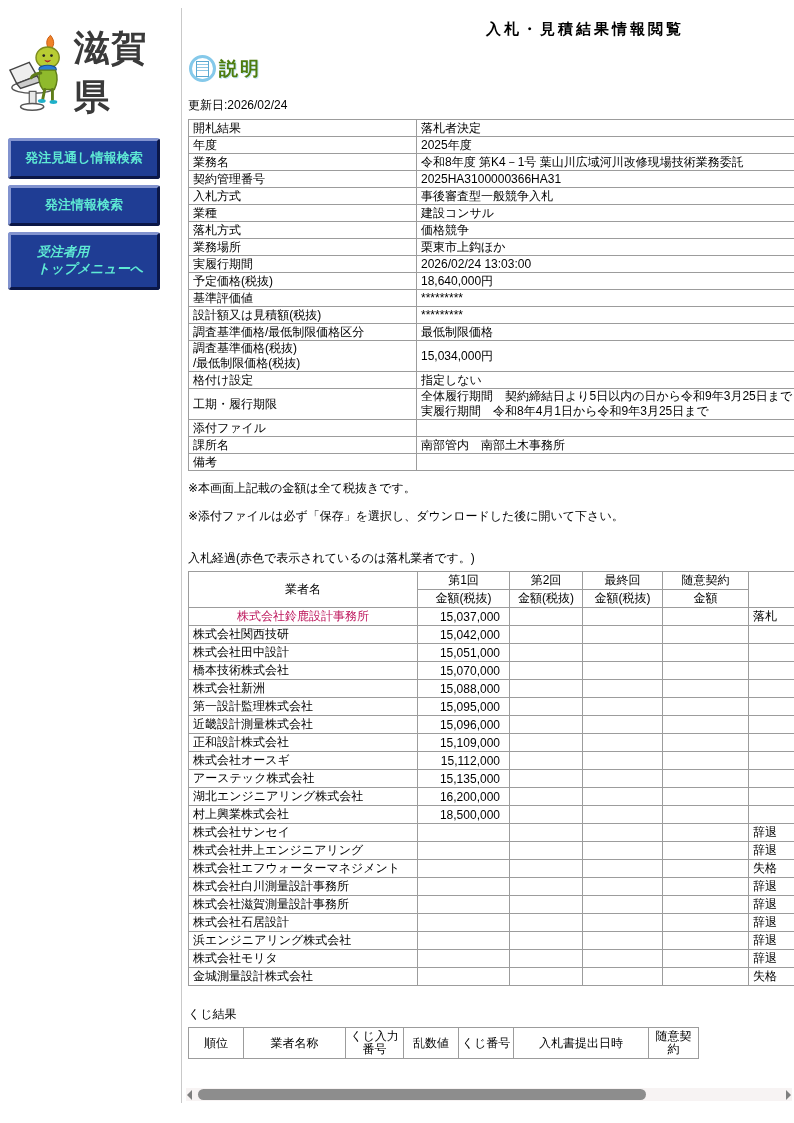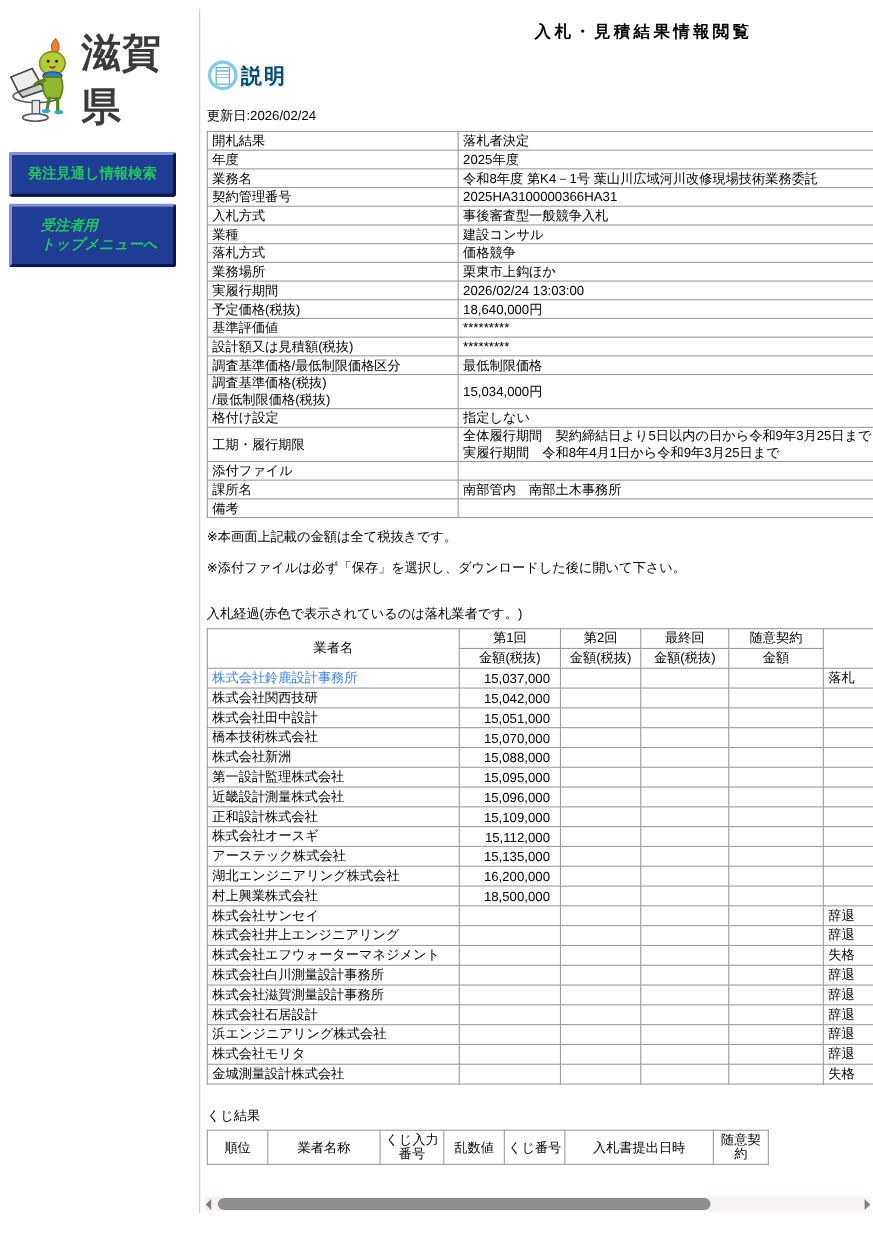--- a/index.html
+++ b/index.html
@@ -9,54 +9,54 @@
     background:#ffffff;color:#000;
     font-family:"Liberation Sans","DejaVu Sans",sans-serif;
   }
   
   .sidebar{position:absolute;left:0;top:0;width:181px;}
   .logo{display:flex;align-items:center;margin:24px 0 0 8px;}
   .logo-text{font-size:36px;color:#3a3a3a;font-weight:600;letter-spacing:1px;margin-left:2px;}
   .nav{margin-top:16px;padding-left:8px;}
   .nav-btn{
     width:152px;box-sizing:border-box;margin-bottom:6px;cursor:pointer;
-    background:#1f3d94;color:#22c55e;font-weight:bold;font-size:13px;line-height:1.3;
+    background:#1f3d94;color:#5eead4;font-weight:bold;font-size:13px;line-height:1.3;
     text-align:center;padding:9px 2px;border-radius:3px;
     border-top:3px solid #8293cf;border-left:3px solid #8293cf;
     border-right:3px solid #0b1747;border-bottom:3px solid #0b1747;
   }
   .nav-btn.two-line{text-align:left;padding-left:26px;font-style:italic;}
   .divider{position:absolute;left:181px;top:8px;width:1px;height:1095px;background:#c9c9c9;}
   
   .main{position:absolute;left:185px;top:0;width:609px;height:1085px;overflow:hidden;}
   .inner{width:820px;}
   .page-title{width:800px;text-align:center;font-size:15px;font-weight:bold;letter-spacing:3px;margin-top:20px;}
   .explain{display:inline-flex;align-items:center;margin:16px 0 0 4px;cursor:pointer;}
   .explain-icon{width:27px;height:27px;border-radius:50%;border:3px solid #85c9ea;background:#fff;
     box-sizing:border-box;display:flex;align-items:center;justify-content:center;}
   .explain-icon .doc{width:11px;height:14px;border:1px solid #5aa8d0;background:
     linear-gradient(#fff 0 2px,#8fc7e4 2px 3px,#fff 3px 5px,#8fc7e4 5px 6px,#fff 6px 8px,#8fc7e4 8px 9px,#fff 9px);}
-  .explain-label{font-size:19px;font-weight:bold;color:#0c4a6e;margin-left:3px;letter-spacing:2px;
+  .explain-label{font-size:19px;font-weight:bold;color:#4d7c0f;margin-left:3px;letter-spacing:2px;
     text-shadow:1px 1px 0 #c4e7f6;}
   .updated{font-size:12px;margin:15px 0 5px 3px;}
   
   table{border-collapse:collapse;table-layout:fixed;}
   table.detail{width:770px;margin-left:3px;}
   .detail td{border:1px solid #9c9c9c;font-size:12px;padding:0 4px;height:16px;vertical-align:middle;}
   .detail td div{white-space:nowrap;line-height:15px;}
   
   .note{font-size:12px;margin:9px 0 0 3px;}
   .note+.note{margin-top:11px;}
   
   .bid-caption{font-size:12px;margin:25px 0 4px 3px;}
   table.bid{width:630px;margin-left:3px;}
   .bid th{border:1px solid #9c9c9c;font-size:12px;font-weight:normal;text-align:center;padding:0 2px;height:14px;}
   .bid td{border:1px solid #9c9c9c;font-size:12px;padding:0 4px;height:16px;white-space:nowrap;overflow:hidden;}
   .bid td.amt{text-align:right;padding-right:9px;}
-  .bid tr.winner td.name{color:#3b82f6;}
+  .bid tr.winner td.name{color:#be185d;text-align:center;}
   
   .lot-caption{font-size:12px;margin:20px 0 4px 3px;}
   table.lot{width:510px;margin-left:3px;padding-left:33px;}
   .lot th{border:1px solid #9c9c9c;font-size:12px;font-weight:normal;text-align:center;padding:2px 2px;height:26px;line-height:13px;}
   
   .hscroll{position:absolute;left:186px;top:1088px;width:606px;height:13px;background:#f7f3f3;}
   .sb-arrow{position:absolute;top:2px;width:0;height:0;border:5px solid transparent;cursor:pointer;}
   .sb-left{left:1px;border-right-color:#7f7f7f;border-left-width:0;}
   .sb-right{right:1px;border-left-color:#7f7f7f;border-right-width:0;}
   .sb-thumb{position:absolute;left:12px;top:1px;width:448px;height:11px;background:#8d8d8d;border-radius:6px;cursor:pointer;}
@@ -90,20 +90,21 @@
 
       <path d="M38 58 L36 68" stroke="#5f7d18" stroke-width="3" stroke-linecap="round"></path>
       <path d="M46 58 L46 69" stroke="#5f7d18" stroke-width="3" stroke-linecap="round"></path>
       <ellipse cx="35" cy="70" rx="4" ry="2" fill="#1fb0c9"></ellipse>
       <ellipse cx="47" cy="71" rx="4" ry="2" fill="#1fb0c9"></ellipse>
     </svg>
     <span class="logo-text">滋賀県</span>
   </div>
   <div class="nav">
     <div class="nav-btn">発注見通し情報検索</div>
+    <div class="nav-btn">発注情報検索</div>
     <div class="nav-btn two-line">
       <span>受注者用</span><br>
       <span>トップメニューへ</span>
     </div>
   </div>
 </div>
 
 <div class="divider"></div>
 
 <div class="main">

